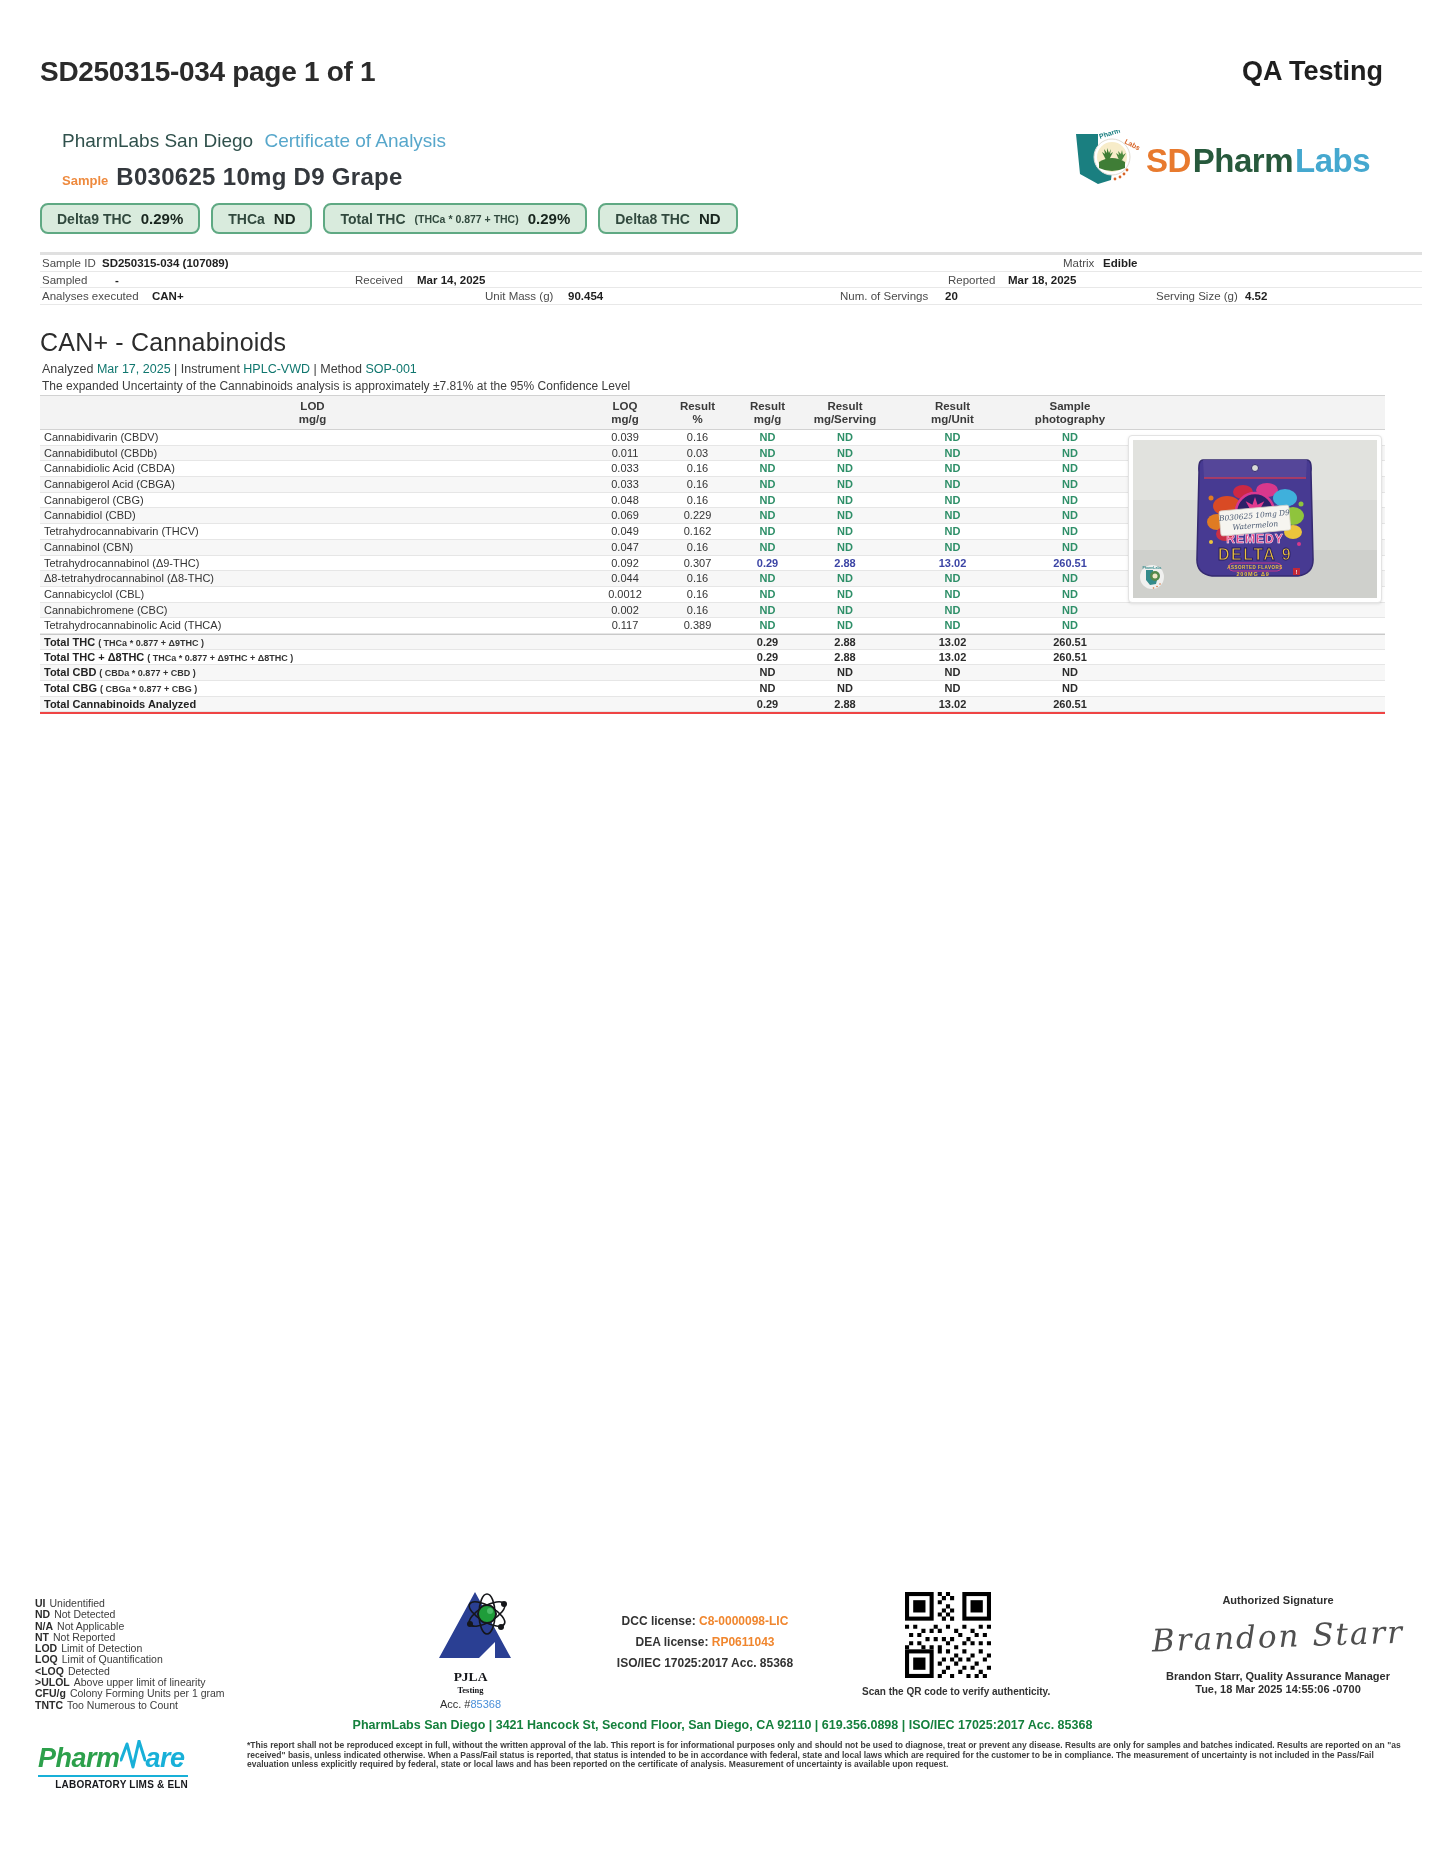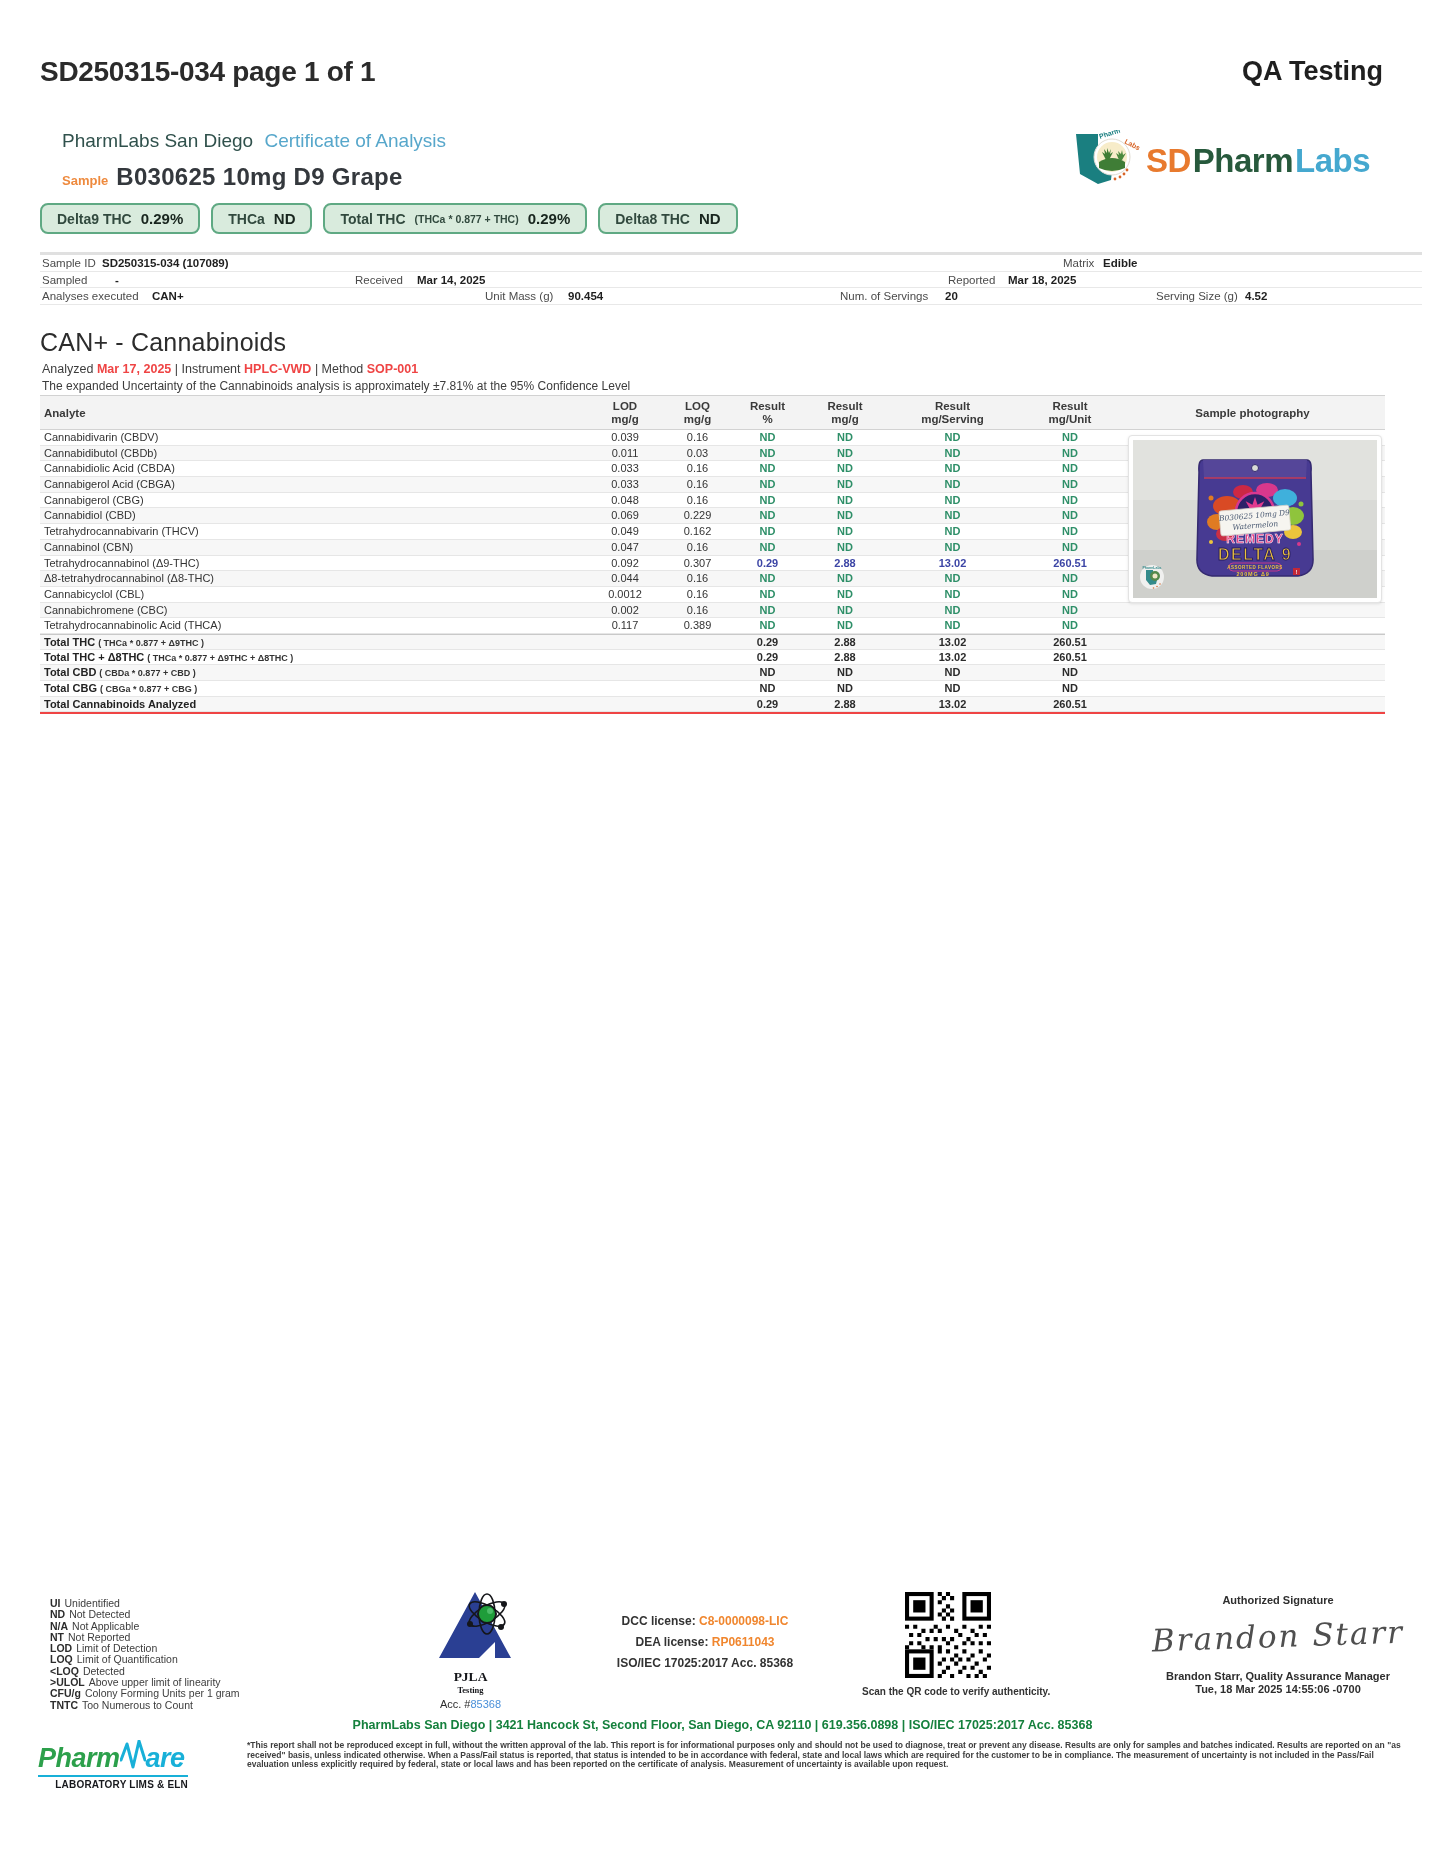--- a/index.html
+++ b/index.html
@@ -32,21 +32,21 @@
   
   .info { position:absolute; top:252px; left:40px; width:1382px; font-size:11.5px; border-top:3px solid #e0e0e0; }
   .irow { position:relative; height:16.5px; border-bottom:1px solid #e8e8e8; }
   .irow span { position:absolute; top:2px; white-space:nowrap; }
   .lab { color:#4b4b4b; }
   .val { font-weight:700; color:#1f1f1f; }
 
   
   .sec-title { position:absolute; top:328px; left:40px; font-size:25px; font-weight:500; color:#2c2c2c; letter-spacing:.2px; }
   .sec-meta { position:absolute; top:362px; left:42px; font-size:12.5px; color:#3c3c3c; }
-  .sec-meta b { font-weight:700; color:#ef4444; }
+  .sec-meta b { font-weight:400; color:#0f766e; }
   .sec-uncert { position:absolute; top:379px; left:42px; font-size:12px; color:#3c3c3c; }
 
   
   .ctable { position:absolute; top:395px; left:40px; width:1345px; }
   .cols { display:grid; grid-template-columns:545px 80px 65px 75px 80px 135px 100px 265px; }
   .thead { background:#f3f3f3; border-top:1px solid #d2d2d2; border-bottom:1px solid #d2d2d2; padding:4px 0 3px 0; }
   .th { text-align:center; font-size:11.5px; font-weight:700; color:#3a3a3a; line-height:13px; }
   .th.a { text-align:left; padding-left:4px; display:flex; align-items:center; }
   .trow { height:15.7px; line-height:15.5px; border-bottom:1px solid #e6e6e6; }
   .tbody .trow:nth-child(even) { background:#f7f7f7; }
@@ -60,21 +60,21 @@
   .trow.t .v { color:#2b2b2b; font-weight:700; }
   .trow.t .a-name { font-weight:700; color:#222; }
   .trow.sep { border-top:1px solid #c9c9c9; }
   .tbody { border-bottom:2px solid #ef4444; }
 
   
   .photo-frame { position:absolute; top:40px; left:1088px; width:254px; height:168px; background:#fff; border:1px solid #e3e3e3; border-radius:4px; padding:4px; box-shadow:0 1px 3px rgba(0,0,0,.10); }
   .photo-frame svg { display:block; }
 
   
-  .legend { position:absolute; top:1598px; left:50px; font-size:10.5px; line-height:11.3px; color:#3d3d3d; }
+  .legend { position:absolute; top:1598px; left:35px; font-size:10.5px; line-height:11.3px; color:#3d3d3d; }
   .leg b { color:#2c2c2c; margin-right:4px; }
 
   .pjla { position:absolute; top:1586px; left:408px; width:125px; text-align:center; }
   .pjla-name { font-family:"Liberation Serif", serif; font-weight:700; font-size:13.5px; color:#15161a; margin-top:1px; }
   .pjla-sub  { font-family:"Liberation Serif", serif; font-weight:700; font-size:8.5px; color:#15161a; }
   .pjla-acc  { font-size:11px; color:#2d2d2d; margin-top:3px; }
   .pjla-acc b{ font-weight:400; color:#4a90d9; }
 
   .licenses { position:absolute; top:1614px; left:555px; width:300px; text-align:center; font-size:12px; font-weight:700; color:#333; }
   .licenses .lic { margin-bottom:7px; }
@@ -197,21 +197,20 @@
   <b>Mar 17, 2025</b>
   <span>|  Instrument</span>
   <b>HPLC-VWD</b>
   <span>| Method</span>
   <b>SOP-001</b>
 </div>
 <div class="sec-uncert">The expanded Uncertainty of the Cannabinoids analysis is approximately ±7.81% at the 95% Confidence Level</div>
 
 <div class="ctable">
   <div class="thead cols">
-    <div class="th a">Analyte</div>
     <div class="th"><span>LOD</span><br><span>mg/g</span></div>
     <div class="th"><span>LOQ</span><br><span>mg/g</span></div>
     <div class="th"><span>Result</span><br><span>%</span></div>
     <div class="th"><span>Result</span><br><span>mg/g</span></div>
     <div class="th"><span>Result</span><br><span>mg/Serving</span></div>
     <div class="th"><span>Result</span><br><span>mg/Unit</span></div>
     <div class="th" style="align-self:center">Sample photography</div>
   </div>
 
   <div class="tbody">

